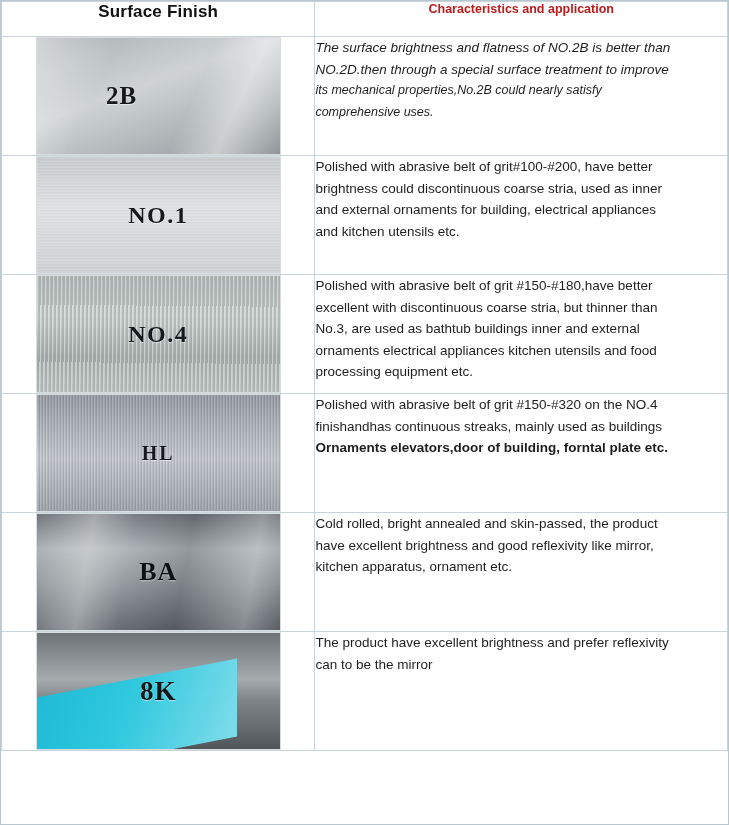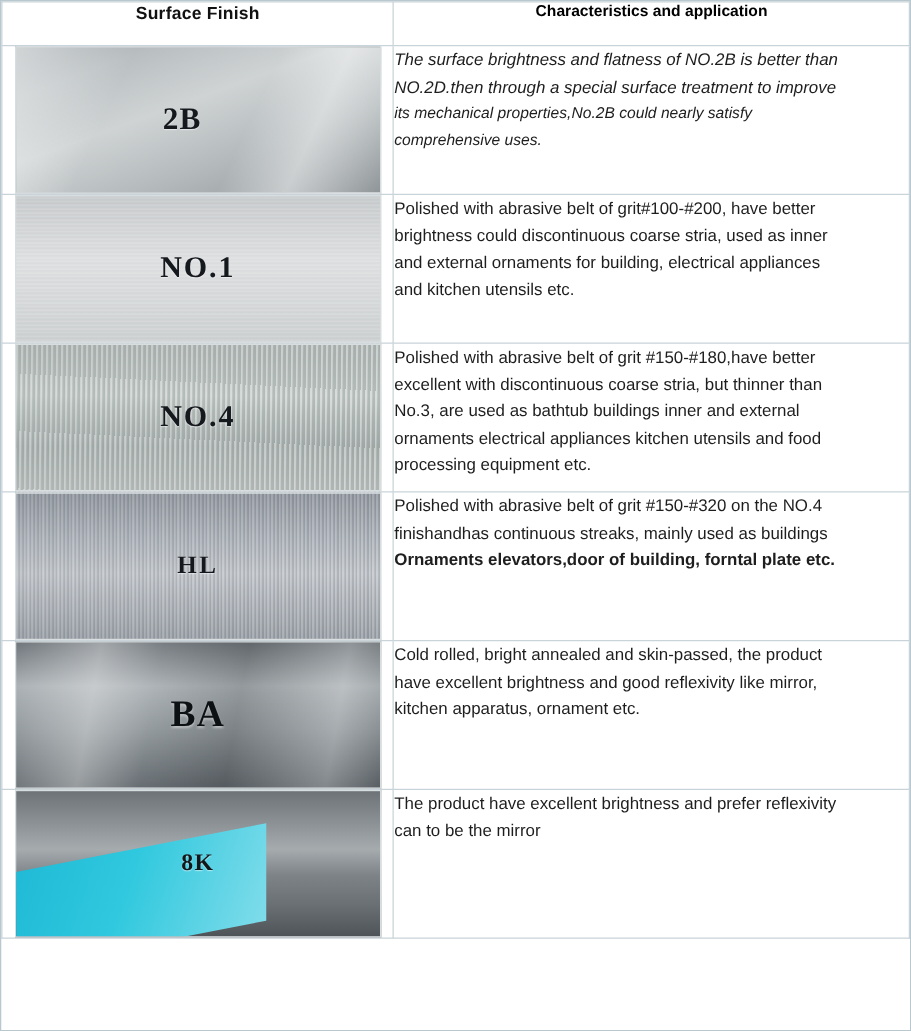--- a/index.html
+++ b/index.html
@@ -31,42 +31,42 @@
     vertical-align: top;
     padding: 0;
   }
   .col-img { width: 313px; }
   .col-desc { width: 412px; }
 
   
   .hdr-left {
     height: 34px;
     padding: 4px 0 0 10px;
-    font-size: 14px;
+    font-size: 17px;
     font-weight: bold;
     color: #111;
     letter-spacing: 0.2px;
     vertical-align: middle;
     border-radius: 12px;
   }
   .hdr-right {
     height: 34px;
     text-align: center;
     font-size: 12.5px;
-    color: #000000;
+    color: #b91c1c;
     vertical-align: middle;
   }
 
   
   .img-cell {
     padding: 7px 0 7px 0;
     text-align: center;
   }
   .swatch {
-    width: 293px;
+    width: 245px;
     height: 118px;
     margin: 0 auto;
     position: relative;
     display: block;
     overflow: hidden;
     border: 1px solid #d8dde0;
     box-sizing: border-box;
   }
   .swatch .label {
     position: absolute;
@@ -104,35 +104,35 @@
     background:
       repeating-linear-gradient(90deg, rgba(255,255,255,0.16) 0px, rgba(255,255,255,0.16) 1px, rgba(70,75,82,0.14) 2px, rgba(70,75,82,0.14) 3px),
       linear-gradient(180deg, #9298a0 0%, #adb3ba 30%, #c2c6cb 55%, #9ba1a8 100%);
   }
   .sw-hl .label { font-size: 20px; letter-spacing: 2px; }
   .sw-ba {
     background:
       linear-gradient(100deg, rgba(255,255,255,0.0) 0%, rgba(255,255,255,0.35) 22%, rgba(255,255,255,0.05) 38%, rgba(0,0,0,0.12) 60%, rgba(255,255,255,0.22) 86%, rgba(0,0,0,0.08) 100%),
       linear-gradient(180deg, #6f757a 0%, #a9afb3 30%, #8e9599 60%, #5f666b 100%);
   }
-  .sw-ba .label { font-size: 30px; letter-spacing: 1px; color: #0e1114; text-shadow: 0 1px 2px rgba(255,255,255,0.45); }
+  .sw-ba .label { font-size: 26px; letter-spacing: 1px; color: #0e1114; text-shadow: 0 1px 2px rgba(255,255,255,0.45); }
   .sw-8k {
     background:
       linear-gradient(180deg, #6e7377 0%, #8c9195 22%, #a6abae 40%, #7d8387 58%, #6a7074 78%, #4f5458 100%);
   }
   .sw-8k .teal {
     position: absolute;
     left: -10px;
     bottom: -8px;
     width: 210px;
     height: 78px;
     background: linear-gradient(110deg, #1fb9d6 0%, #2fc8de 45%, #7fdcea 100%);
     transform: skewY(-11deg);
   }
-  .sw-8k .label { font-size: 19px; letter-spacing: 1px; color: #13171a; }
+  .sw-8k .label { font-size: 27px; letter-spacing: 1px; color: #13171a; }
 
   
   .desc-cell {
     padding: 10px 12px 10px 12px;
     font-size: 13.5px;
     line-height: 21.5px;
     color: #1e1e1e;
   }
   .desc-cell p { margin: 0; }
   .desc-cell .small { font-size: 12.5px; }

